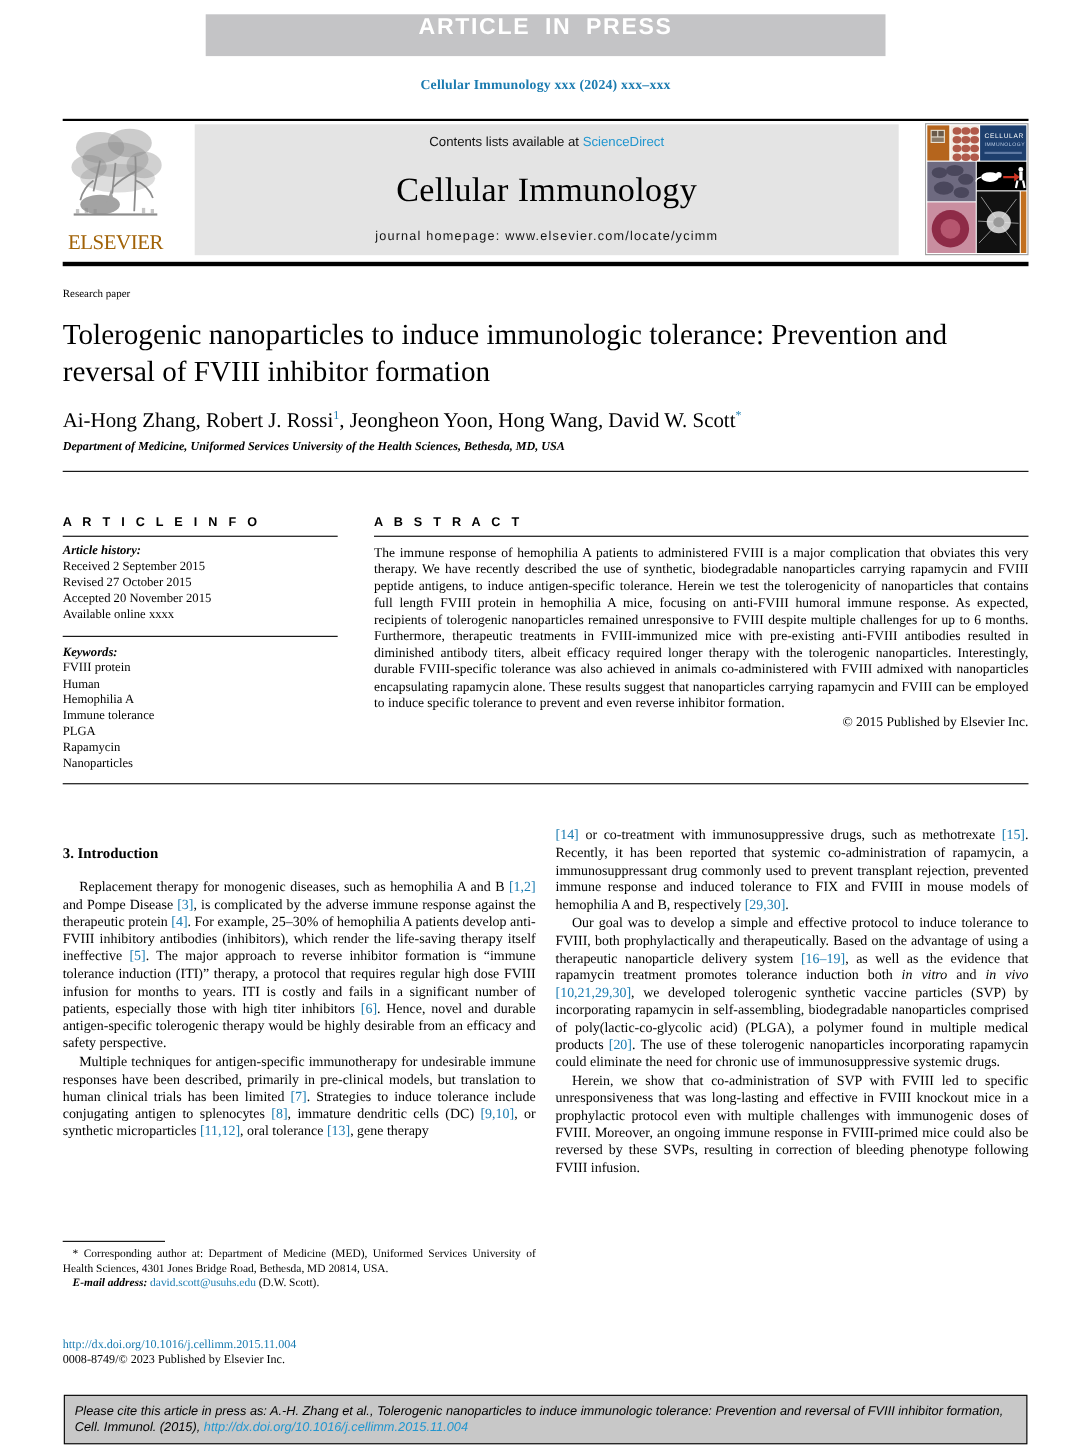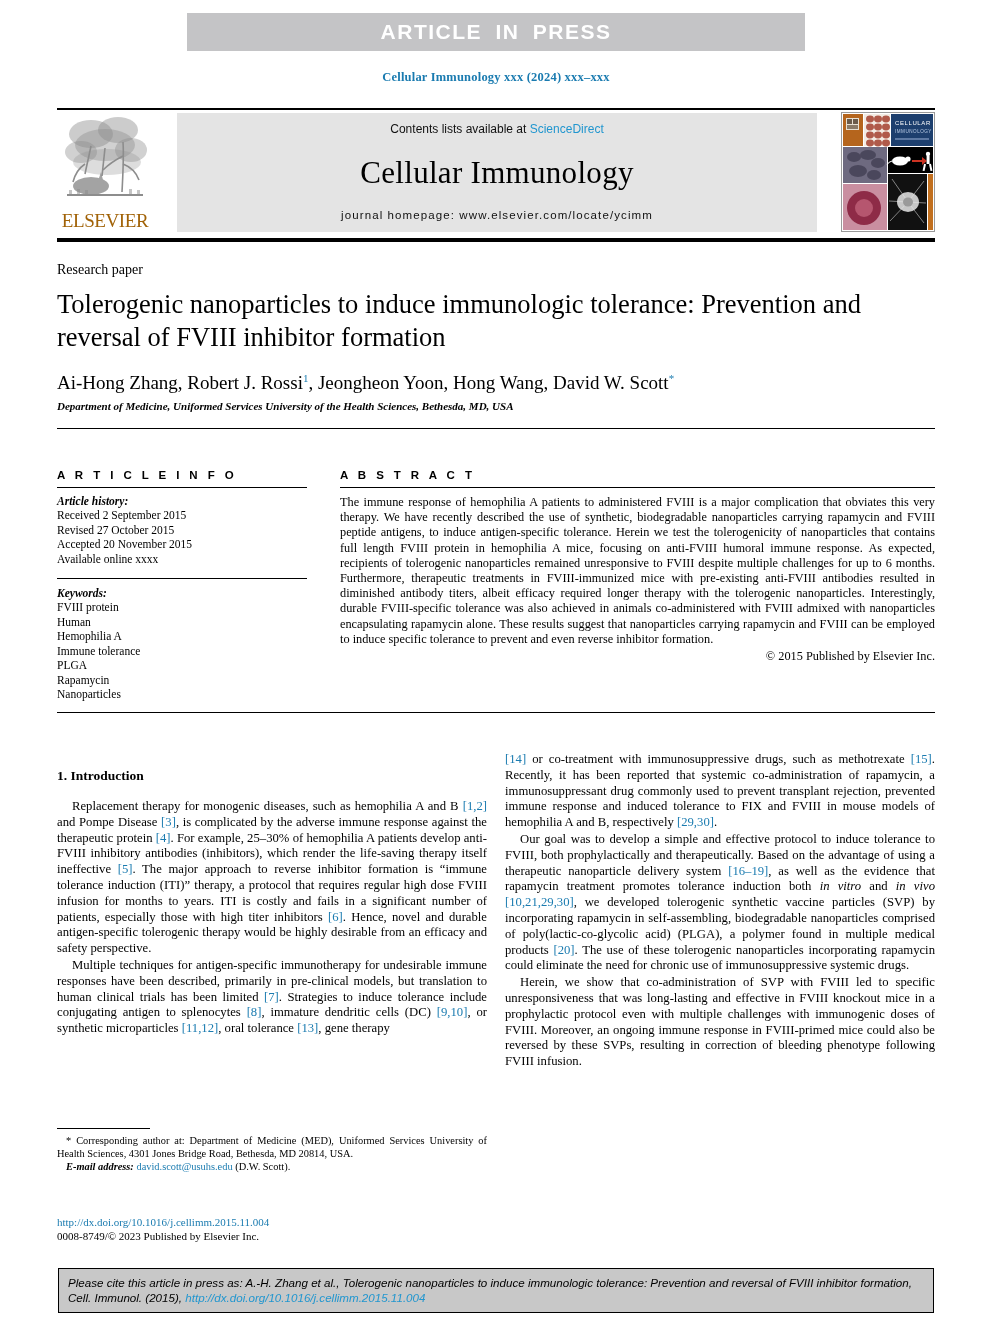--- a/index.html
+++ b/index.html
@@ -24,21 +24,21 @@
 
   
   .aip-banner {
     position: absolute;
     left: 187px;
     top: 13px;
     width: 618px;
     height: 38px;
     background: #c4c4c6;
     display: flex;
-    align-items: center;
+    align-items: flex-start;
     justify-content: center;
   }
   .aip-banner span {
     font-family: "Liberation Sans", "DejaVu Sans", sans-serif;
     font-weight: bold;
     font-size: 21px;
     letter-spacing: 1.5px;
     color: #ffffff;
     word-spacing: 6px;
   }
@@ -146,21 +146,21 @@
     box-sizing: border-box;
     background: #fff;
     overflow: hidden;
   }
 
   
   .section-kind {
     position: absolute;
     left: 57px;
     top: 262px;
-    font-size: 14px;
+    font-size: 10px;
     font-family: "Liberation Serif", serif;
     color: #000;
   }
   .paper-title {
     position: absolute;
     left: 57px;
     top: 288px;
     width: 830px;
     font-size: 26.5px;
     line-height: 33px;
@@ -477,21 +477,21 @@
   <div class="abs-col">
     <div class="col-head">A B S T R A C T</div>
     <div class="hr-thin"></div>
     <div class="abstract-text">The immune response of hemophilia A patients to administered FVIII is a major complication that obviates this very therapy. We have recently described the use of synthetic, biodegradable nanoparticles carrying rapamycin and FVIII peptide antigens, to induce antigen-specific tolerance. Herein we test the tolerogenicity of nanoparticles that contains full length FVIII protein in hemophilia A mice, focusing on anti-FVIII humoral immune response. As expected, recipients of tolerogenic nanoparticles remained unresponsive to FVIII despite multiple challenges for up to 6 months. Furthermore, therapeutic treatments in FVIII-immunized mice with pre-existing anti-FVIII antibodies resulted in diminished antibody titers, albeit efficacy required longer therapy with the tolerogenic nanoparticles. Interestingly, durable FVIII-specific tolerance was also achieved in animals co-administered with FVIII admixed with nanoparticles encapsulating rapamycin alone. These results suggest that nanoparticles carrying rapamycin and FVIII can be employed to induce specific tolerance to prevent and even reverse inhibitor formation.</div>
     <div class="copyright">© 2015 Published by Elsevier Inc.</div>
   </div>
 
   <div class="band-rule-bottom"></div>
 
   <div class="body-left">
-    <div class="sec-title">1. Introduction</div>
+    <div class="sec-title">3. Introduction</div>
     <p class="para">
       Replacement therapy for monogenic diseases, such as hemophilia A and B <span class="ref">[1,2]</span> and Pompe Disease <span class="ref">[3]</span>, is complicated by the adverse immune response against the therapeutic protein <span class="ref">[4]</span>. For example, 25–30% of hemophilia A patients develop anti-FVIII inhibitory antibodies (inhibitors), which render the life-saving therapy itself ineffective <span class="ref">[5]</span>. The major approach to reverse inhibitor formation is “immune tolerance induction (ITI)” therapy, a protocol that requires regular high dose FVIII infusion for months to years. ITI is costly and fails in a significant number of patients, especially those with high titer inhibitors <span class="ref">[6]</span>. Hence, novel and durable antigen-specific tolerogenic therapy would be highly desirable from an efficacy and safety perspective.
     </p>
     <p class="para">
       Multiple techniques for antigen-specific immunotherapy for undesirable immune responses have been described, primarily in pre-clinical models, but translation to human clinical trials has been limited <span class="ref">[7]</span>. Strategies to induce tolerance include conjugating antigen to splenocytes <span class="ref">[8]</span>, immature dendritic cells (DC) <span class="ref">[9,10]</span>, or synthetic microparticles <span class="ref">[11,12]</span>, oral tolerance <span class="ref">[13]</span>, gene therapy
     </p>
   </div>
 
   <div class="body-right">
     <p class="para noindent">

